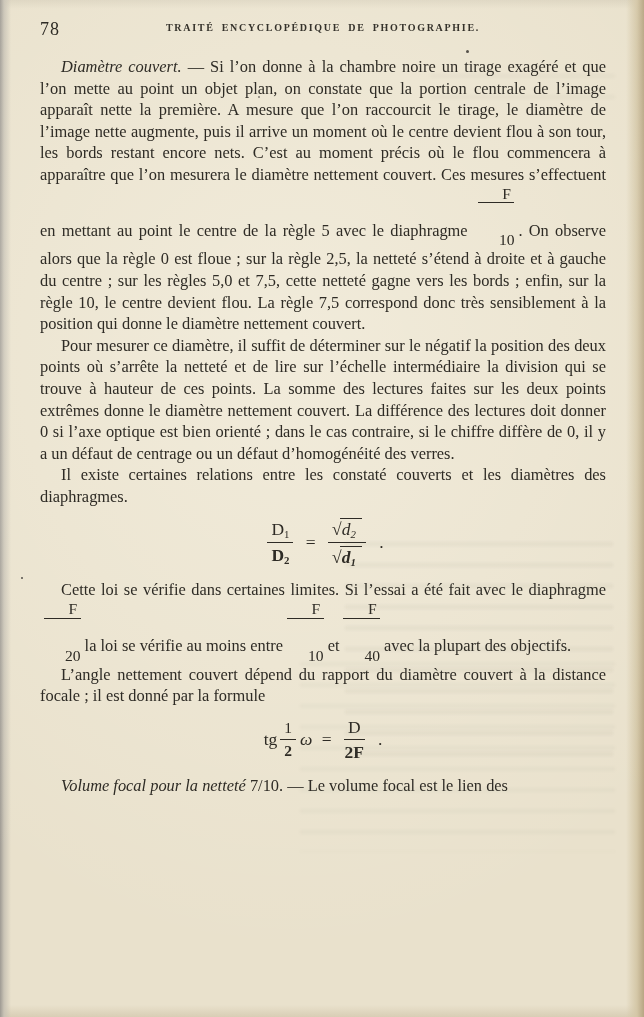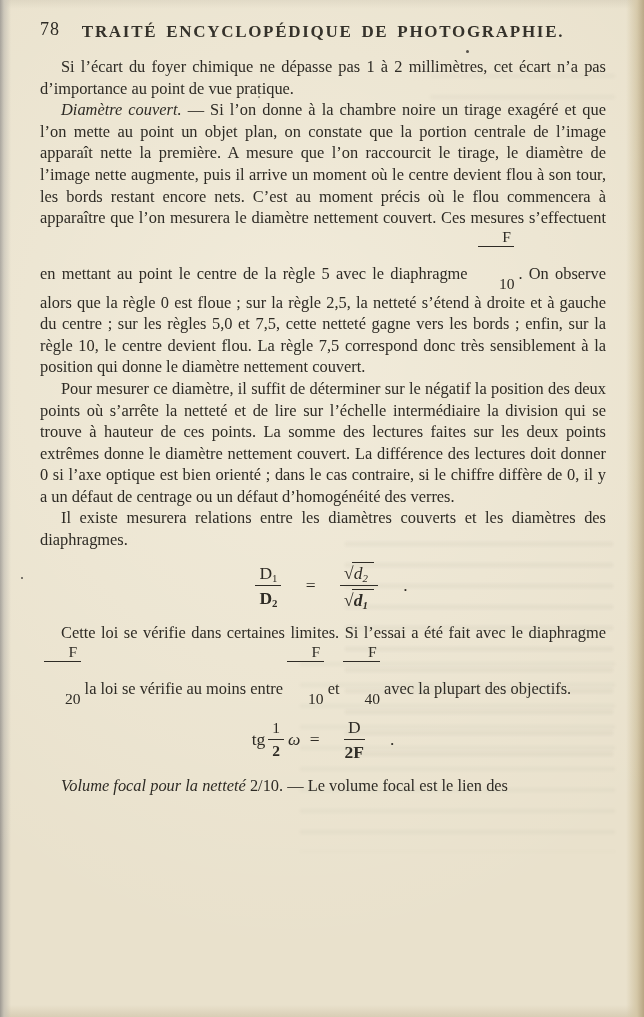--- a/index.html
+++ b/index.html
@@ -17,21 +17,21 @@
   }
   .page { position: relative; padding: 18px 38px 0 40px; height: 999px; box-sizing: border-box; }
 
   .header { position: relative; height: 26px; margin-bottom: 12px; }
   .folio {
     position: absolute; left: 0; top: 1px;
     font-size: 18px; font-weight: 400; letter-spacing: 1px;
   }
   .running-title {
     display: block; text-align: center; padding-top: 4px;
-    font-size: 17px; font-weight: 700; letter-spacing: 1.7px; word-spacing: 3px;
+    font-size: 10px; font-weight: 700; letter-spacing: 1.7px; word-spacing: 3px;
     color: #35322b;
   }
 
   p {
     margin: 0; text-align: justify;
     font-size: 16.4px; line-height: 21.6px;
     hyphens: auto;
   }
   .indent { text-indent: 21px; }
   .it { font-style: italic; }
@@ -44,21 +44,21 @@
     line-height: 1.02; margin: 0 4px; font-size: 15.6px;
   }
   .ifrac .n { display: block; padding: 0 3px 1px; border-bottom: 1px solid #2e2b25; }
   .ifrac .d { display: block; padding-top: 1px; margin-top: 28px; }
 
   
   .formula {
     text-align: center; margin: 11px 0 13px;
     font-size: 17.5px; line-height: 1.05;
   }
-  .bigfrac { display: inline-block; vertical-align: middle; text-align: center; margin: 0 17px; }
+  .bigfrac { display: inline-block; vertical-align: middle; text-align: center; margin: 0 5px; }
   .bigfrac .n { display: block; padding: 0 4px 3px; border-bottom: 1.2px solid #2e2b25; }
   .bigfrac .d { display: block; padding-top: 3px; font-weight: bold; }
   .half { font-size: 15.5px; margin: 0 4px 0 3px; }
   .eq { display: inline-block; vertical-align: middle; margin: 0 3px; }
   .fperiod { display: inline-block; vertical-align: middle; margin-left: 4px; }
   .func { display: inline-block; vertical-align: middle; }
   .omega { display: inline-block; vertical-align: middle; margin-right: 2px; }
   .rad { font-style: normal; }
   .vinc {
     display: inline-block; border-top: 1.1px solid #2e2b25;
@@ -83,60 +83,60 @@
 </head>
 <body>
 
 <div class="page">
 
   <div class="header">
     <span class="folio">78</span>
     <span class="running-title">TRAITÉ ENCYCLOPÉDIQUE DE PHOTOGRAPHIE.</span>
   </div>
 
-  <p class="indent">Si l’écart du foyer chimique ne dépasse pas 1 à 2 millimètres, cet écart n’a pas d’importance au point de vue pratique.</p>
 
   <p class="indent"><span class="it">Diamètre couvert.</span><span> — </span><span>Si l’on donne à la chambre noire un tirage exagéré et que l’on mette au point un objet plan, on constate que la portion centrale de l’image apparaît nette la première. A mesure que l’on raccourcit le tirage, le diamètre de l’image nette augmente, puis il arrive un moment où le centre devient flou à son tour, les bords restant encore nets. C’est au moment précis où le flou commencera à apparaître que l’on mesurera le diamètre nettement couvert. Ces mesures s’effectuent en mettant au point le centre de la règle 5 avec le diaphragme</span>
     <span class="ifrac"><span class="n">F</span><span class="d">10</span></span><span>. On observe alors que la règle 0 est floue ; sur la règle 2,5, la netteté s’étend à droite et à gauche du centre ; sur les règles 5,0 et 7,5, cette netteté gagne vers les bords ; enfin, sur la règle 10, le centre devient flou. La règle 7,5 correspond donc très sensiblement à la position qui donne le diamètre nettement couvert.</span></p>
 
   <p class="indent">Pour mesurer ce diamètre, il suffit de déterminer sur le négatif la position des deux points où s’arrête la netteté et de lire sur l’échelle intermédiaire la division qui se trouve à hauteur de ces points. La somme des lectures faites sur les deux points extrêmes donne le diamètre nettement couvert. La différence des lectures doit donner 0 si l’axe optique est bien orienté ; dans le cas contraire, si le chiffre diffère de 0, il y a un défaut de centrage ou un défaut d’homogénéité des verres.</p>
 
-  <p class="indent">Il existe mesurera relations entre les diamètres couverts et les diamètres des diaphragmes.</p>
+  <p class="indent">Il existe certaines relations entre les constaté couverts et les diamètres des diaphragmes.</p>
 
 
   <div class="formula">
     <span class="bigfrac">
       <span class="n"><span>D</span><sub>1</sub></span>
       <span class="d"><span>D</span><sub>2</sub></span>
     </span>
     <span class="eq">=</span>
     <span class="bigfrac">
       <span class="n"><span class="rad">√</span><span class="vinc"><span>d</span><sub>2</sub></span></span>
       <span class="d"><span class="rad">√</span><span class="vinc"><span>d</span><sub>1</sub></span></span>
     </span>
     <span class="fperiod">.</span>
   </div>
 
   <p class="indent"><span>Cette loi se vérifie dans certaines limites. Si l’essai a été fait avec le diaphragme</span><span class="ifrac"><span class="n">F</span><span class="d">20</span></span><span>la loi se vérifie au moins entre</span><span class="ifrac"><span class="n">F</span><span class="d">10</span></span><span>et</span><span class="ifrac"><span class="n">F</span><span class="d">40</span></span><span>avec la plupart des objectifs.</span></p>
 
+  <p class="indent">L’angle nettement couvert dépend du rapport du diamètre couvert à la distance focale ; il est donné par la formule</p>
 
   <div class="formula">
     <span class="func">tg</span><span class="bigfrac half"><span class="n">1</span><span class="d">2</span></span><span class="omega it">ω</span>
     <span class="eq">=</span>
     <span class="bigfrac">
       <span class="n">D</span>
       <span class="d">2F</span>
     </span>
     <span class="fperiod">.</span>
   </div>
 
 
 
 
-  <p class="indent"><span class="it">Volume focal pour la netteté</span><span> 2/10. — Le volume focal est le lien des</span></p>
+  <p class="indent"><span class="it">Volume focal pour la netteté</span><span> 7/10. — Le volume focal est le lien des</span></p>
 
   <div class="ghost" id="ghost-1"></div>
   <div class="ghost" id="ghost-2"></div>
   <div class="ghost" id="ghost-3"></div>
   <div class="speck" id="speck-1"></div>
   <div class="speck" id="speck-2"></div>
   <div class="speck" id="speck-3"></div>
 
 </div>
 

